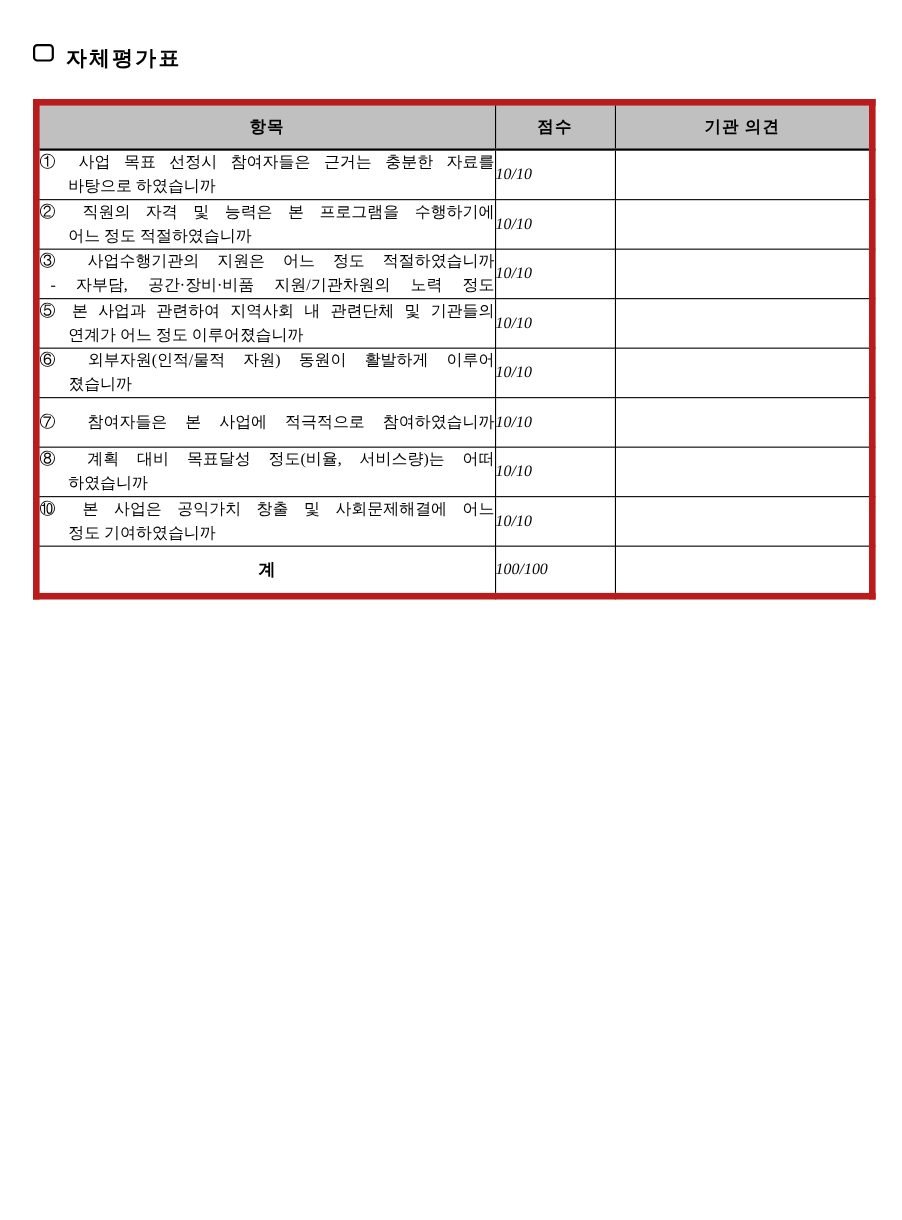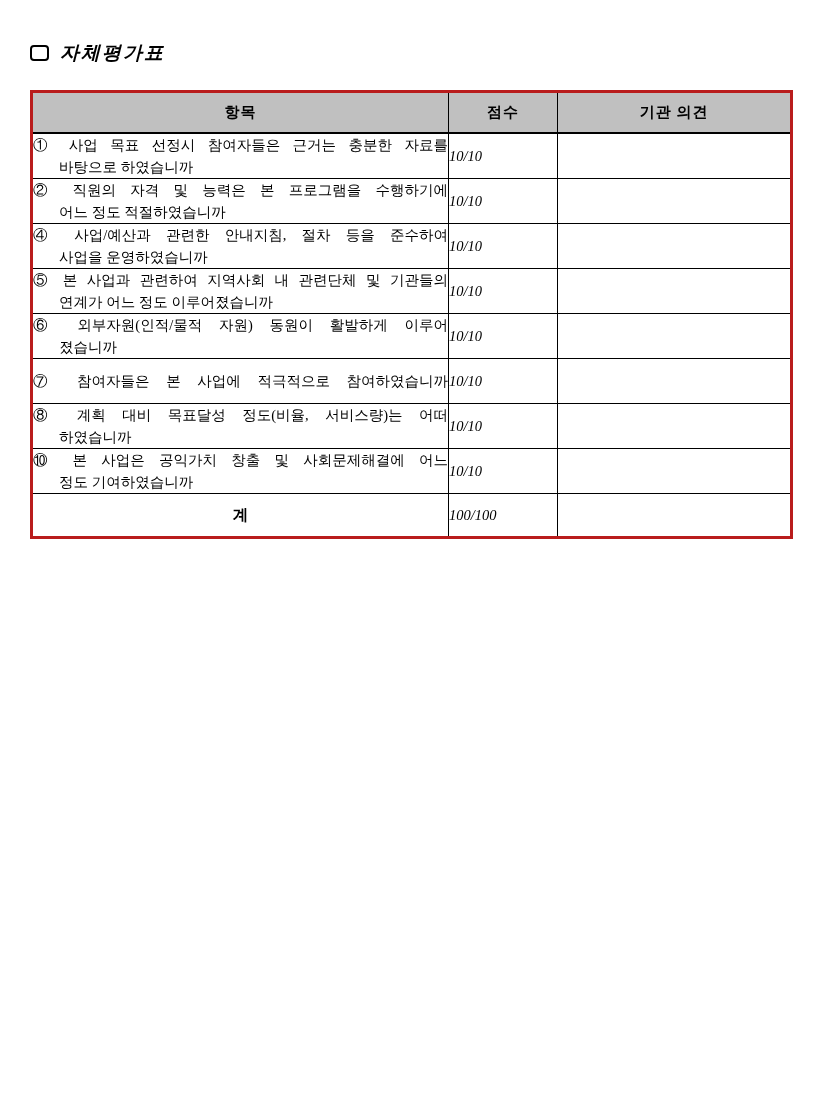--- a/index.html
+++ b/index.html
@@ -20,36 +20,34 @@
     box-sizing: border-box;
     padding: 40px 30px 0 30px;
     background: #ffffff;
   }
   .doc-title {
     font-size: 19px;
     font-weight: bold;
     letter-spacing: 2px;
     margin-bottom: 24px;
     display: flex;
-    align-items: center;
-    font-style: italic;
   }
   .chk {
     display: inline-block;
     width: 15px;
     height: 12px;
     border: 2px solid #000;
     border-radius: 4px;
     margin-right: 11px;
     flex: 0 0 auto;
   }
   table.eval {
     border-collapse: collapse;
     width: 760px;
-    border: 3px solid #b91c1c;
+    border: 6px solid #b91c1c;
     table-layout: fixed;
   }
   table.eval col.c1 { width: 417px; }
   table.eval col.c2 { width: 109px; }
   table.eval col.c3 { width: 234px; }
   table.eval th {
     background: #c0c0c0;
     border: 1px solid #000;
     border-bottom: 2px solid #000;
     height: 37px;
@@ -127,22 +125,22 @@
         <tr>
           <td class="item-cell">
             <div class="l j">② 직원의 자격 및 능력은 본 프로그램을 수행하기에</div>
             <div class="l cont">어느 정도 적절하였습니까</div>
           </td>
           <td class="score-cell">10/10</td>
           <td class="opinion-cell"></td>
         </tr>
         <tr>
           <td class="item-cell">
-            <div class="l j">④ 사업/예산과 관련한 안내지침, 절차 등을 준수하여</div>
-            <div class="l cont">사업을 운영하였습니까</div>
+            <div class="l j">③ 사업수행기관의 지원은 어느 정도 적절하였습니까</div>
+            <div class="l j dash">- 자부담, 공간·장비·비품 지원/기관차원의 노력 정도</div>
           </td>
           <td class="score-cell">10/10</td>
           <td class="opinion-cell"></td>
         </tr>
         <tr>
           <td class="item-cell">
             <div class="l j">⑤ 본 사업과 관련하여 지역사회 내 관련단체 및 기관들의</div>
             <div class="l cont">연계가 어느 정도 이루어졌습니까</div>
           </td>
           <td class="score-cell">10/10</td>

